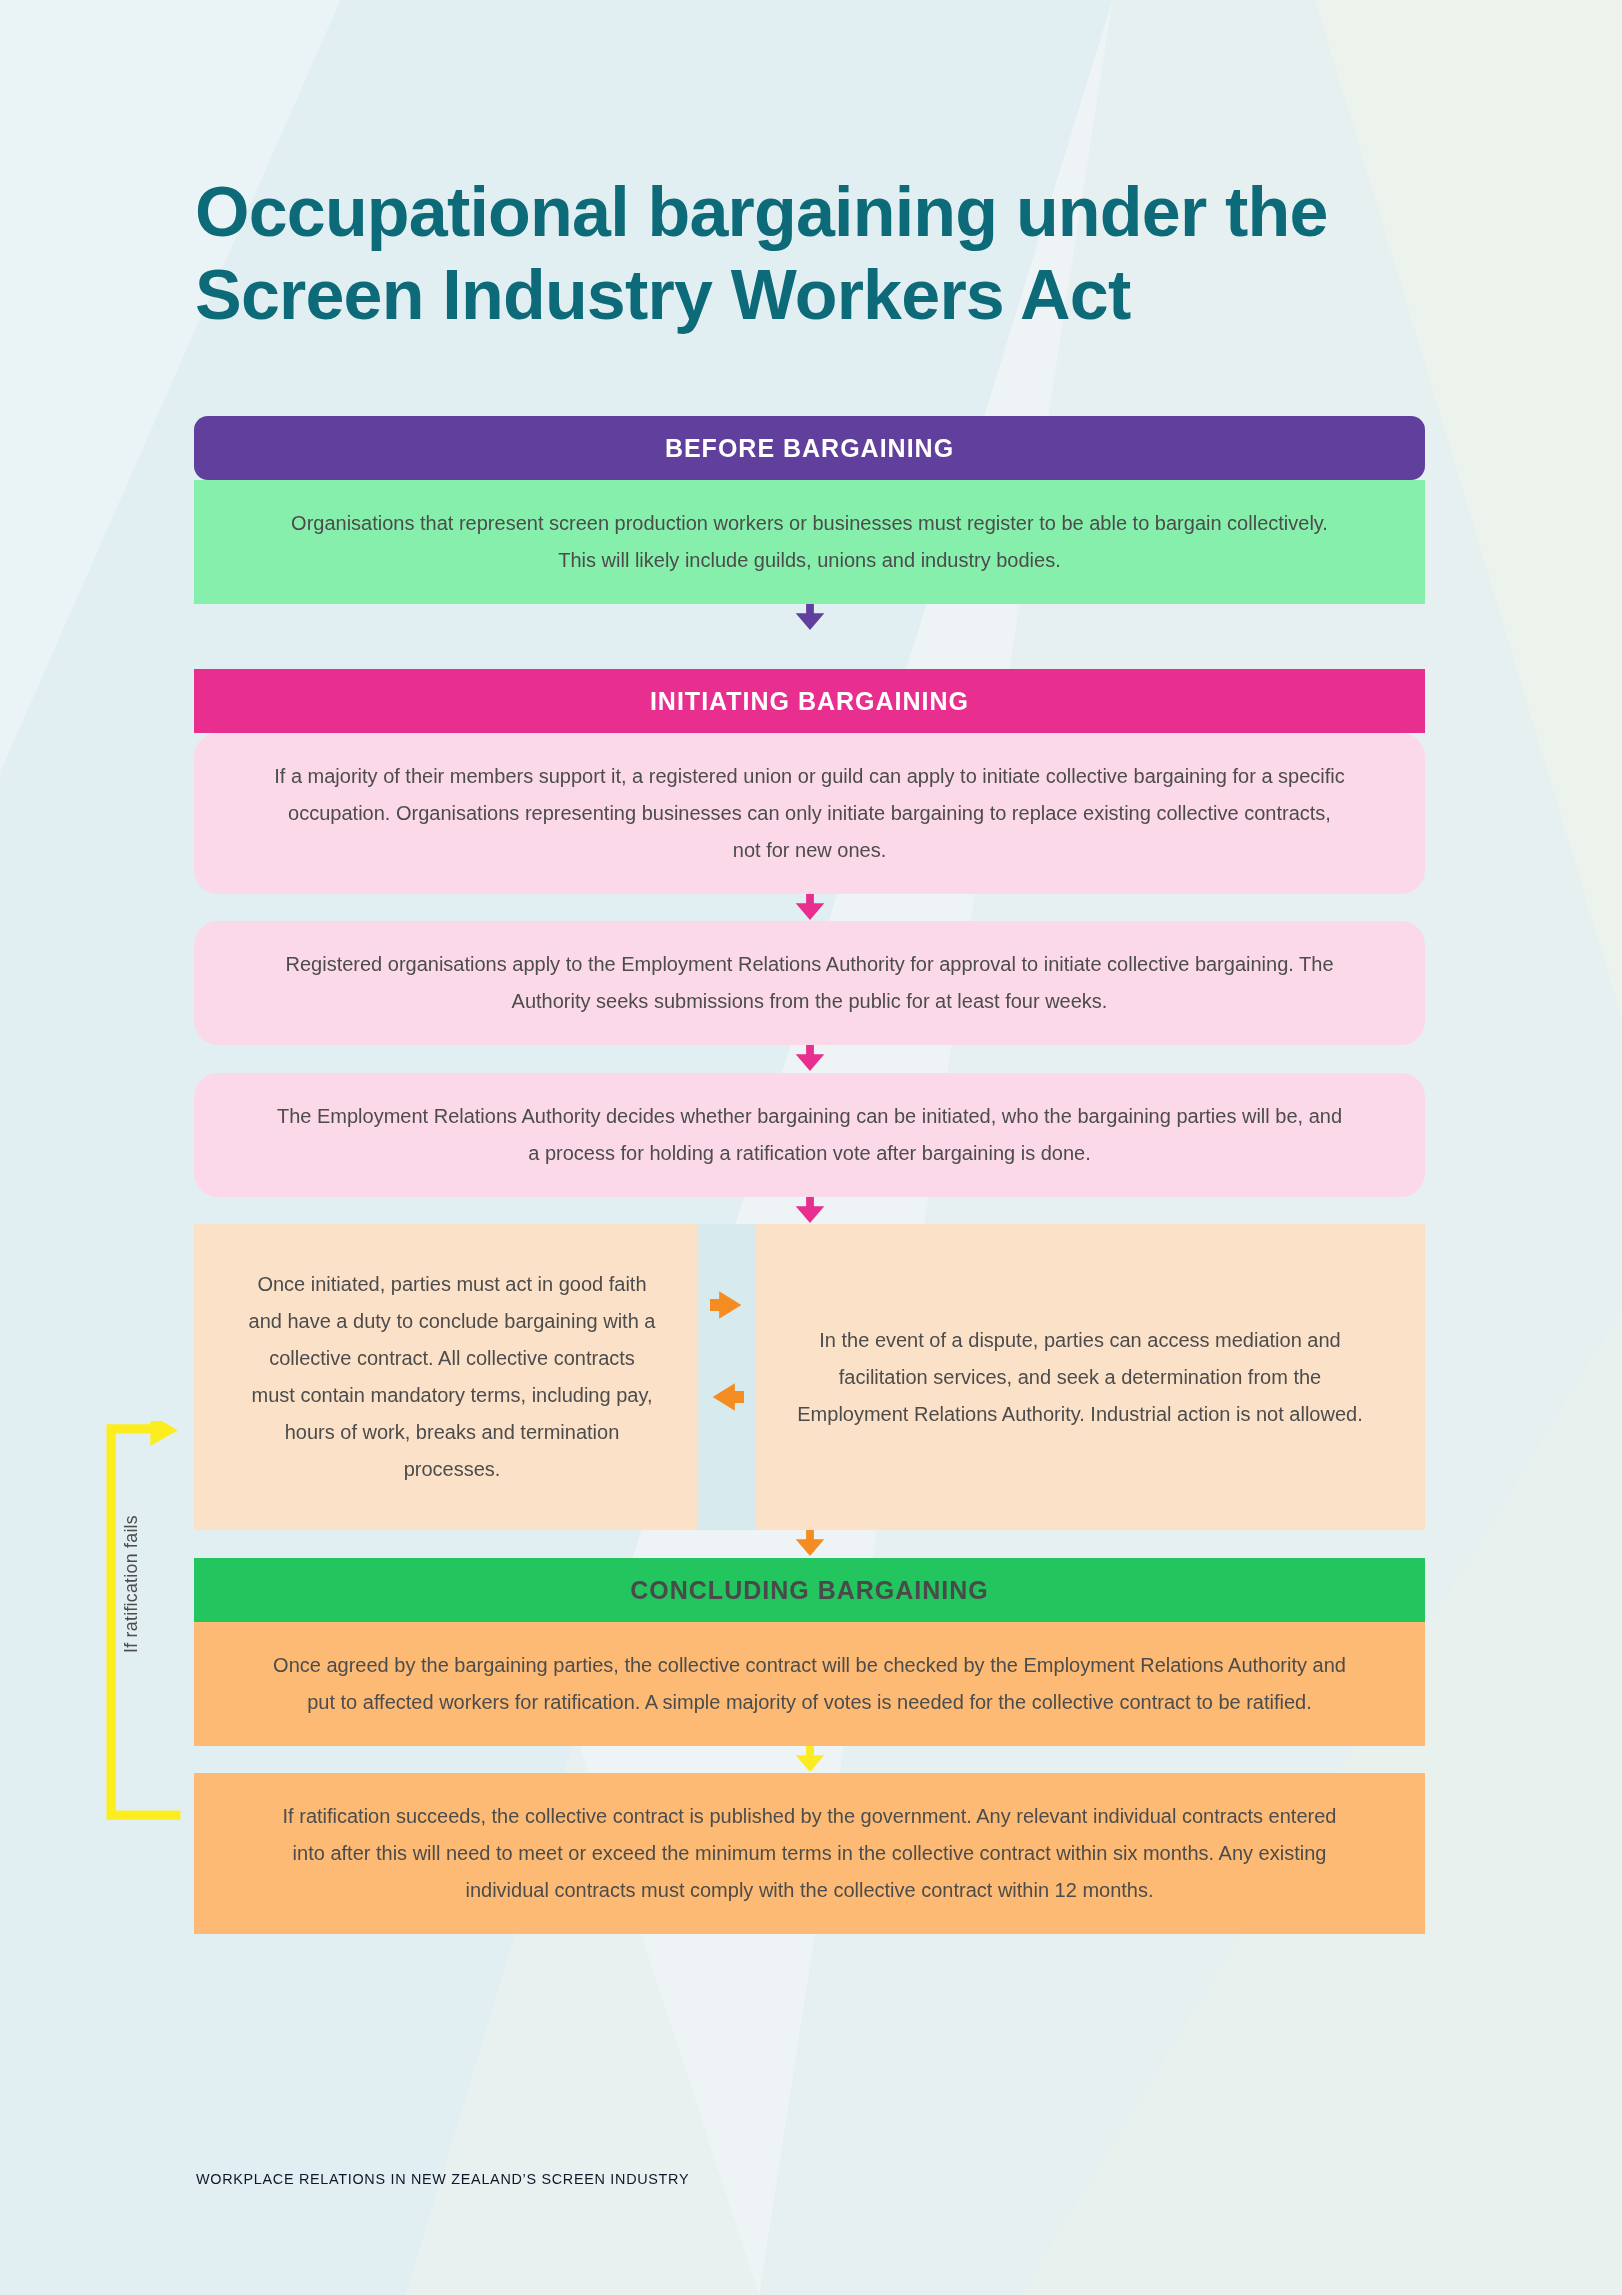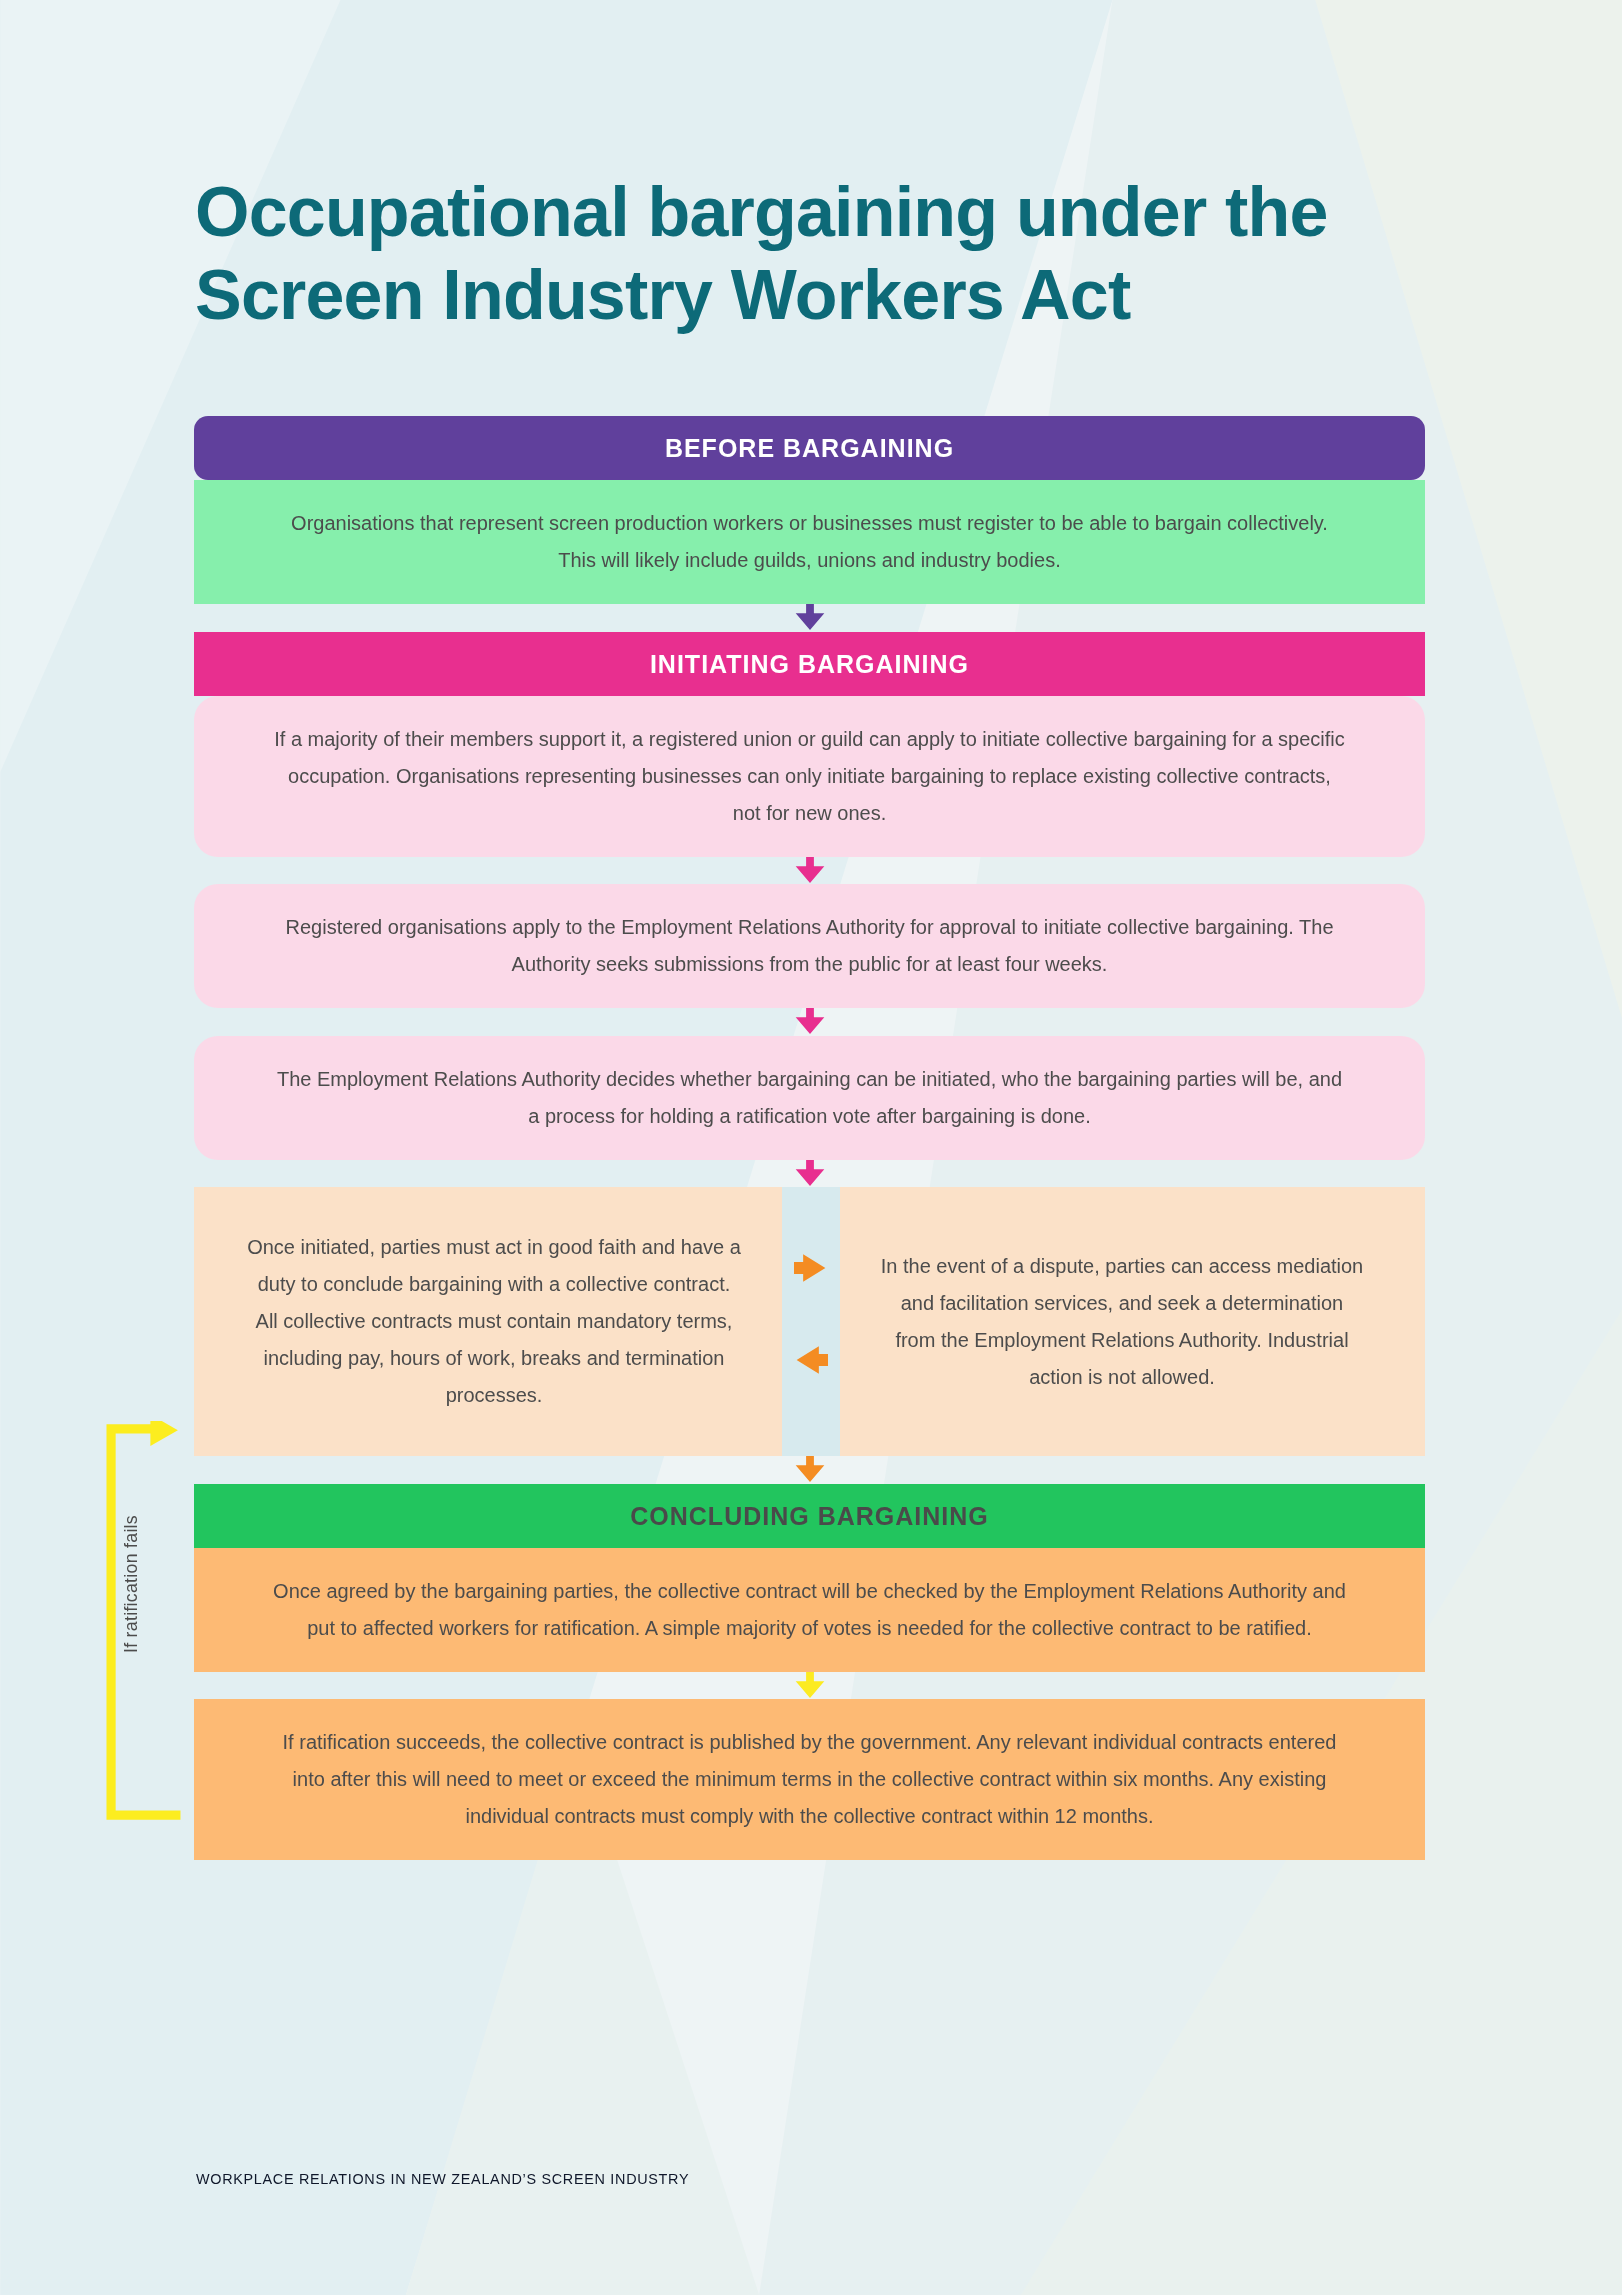--- a/index.html
+++ b/index.html
@@ -28,21 +28,21 @@
 
   
   .flow{position:absolute;left:194px;top:416px;width:1231px;}
 
   .hdr{
     text-align:center;color:#ffffff;font-weight:bold;
     font-size:25px;letter-spacing:1px;
     height:64px;line-height:64px;
   }
   .hdr.purple{background:#60409c;border-radius:14px;}
-  .hdr.pink{background:#e82f8f;}
+  .hdr.pink{background:#e82f8f;margin-top:37px;}
   .hdr.orange{background:#f48c22;}
   .hdr.yellow{background:#22c55e;color:#4a4a4a;}
 
   .body{
     color:#4c4c4c;font-size:20px;line-height:37px;
     text-align:center;padding:25px 79px;
   }
   .body p{margin:0;}
   .b-purple{background:#86efac;}
   .b-pink{background:#fbd9e8;border-radius:24px;}
@@ -55,21 +55,21 @@
     width:39px;height:27.5px;
   }
 
   
   .twocol{display:flex;align-items:stretch;}
   .twocol .col{
     background:#fbe1c8;
     color:#4c4c4c;font-size:20px;line-height:37px;
     text-align:center;display:flex;align-items:center;justify-content:center;
   }
-  .twocol .colL{width:588px;padding:22px 39px 22px 51px;box-sizing:border-box;align-items:center;}
+  .twocol .colL{width:504px;padding:22px 39px 22px 51px;box-sizing:border-box;align-items:center;}
   .twocol .colR{flex:1;padding:22px 60px 22px 39px;box-sizing:border-box;}
   .twocol .gap{
     width:58px;background:#d7eaee;position:relative;
   }
   .twocol .gap .ar{position:absolute;left:50%;transform:translateX(-50%);width:34px;height:38px;}
   .twocol .gap .ar.r{top:62px;}
   .twocol .gap .ar.l{top:154px;}
 
   
   .loop{position:absolute;left:103px;top:1421px;width:79px;height:402px;z-index:3;}

